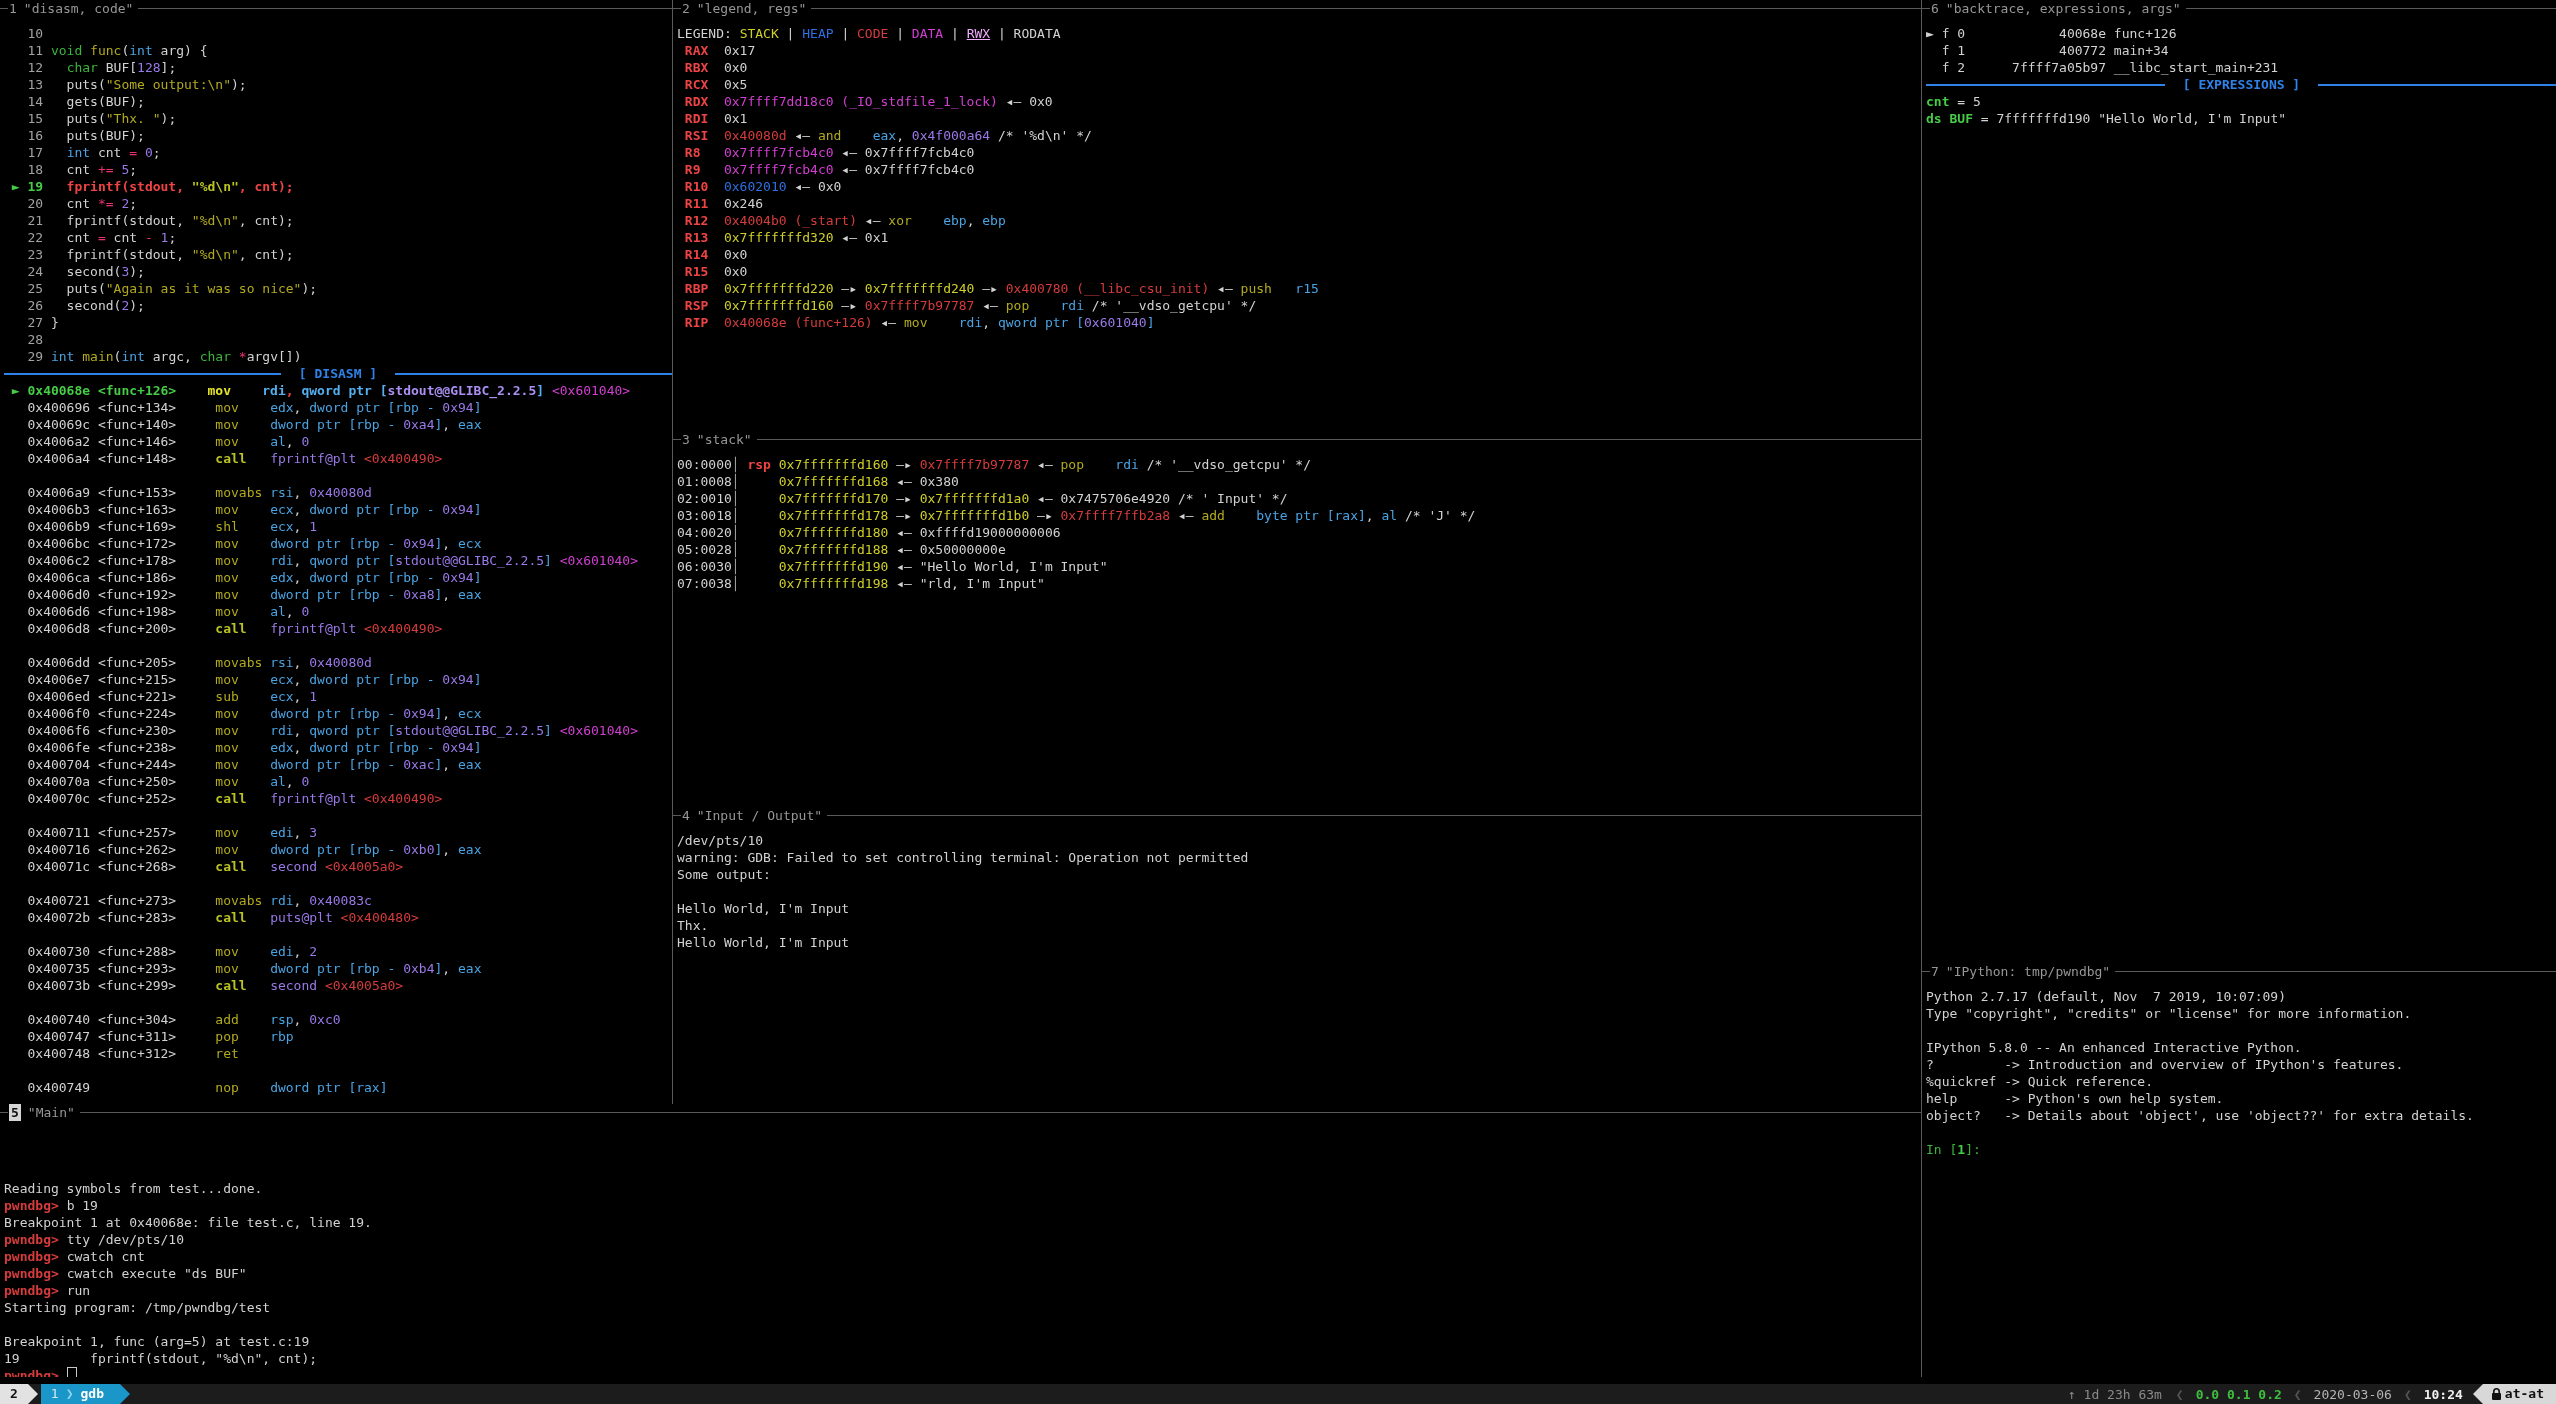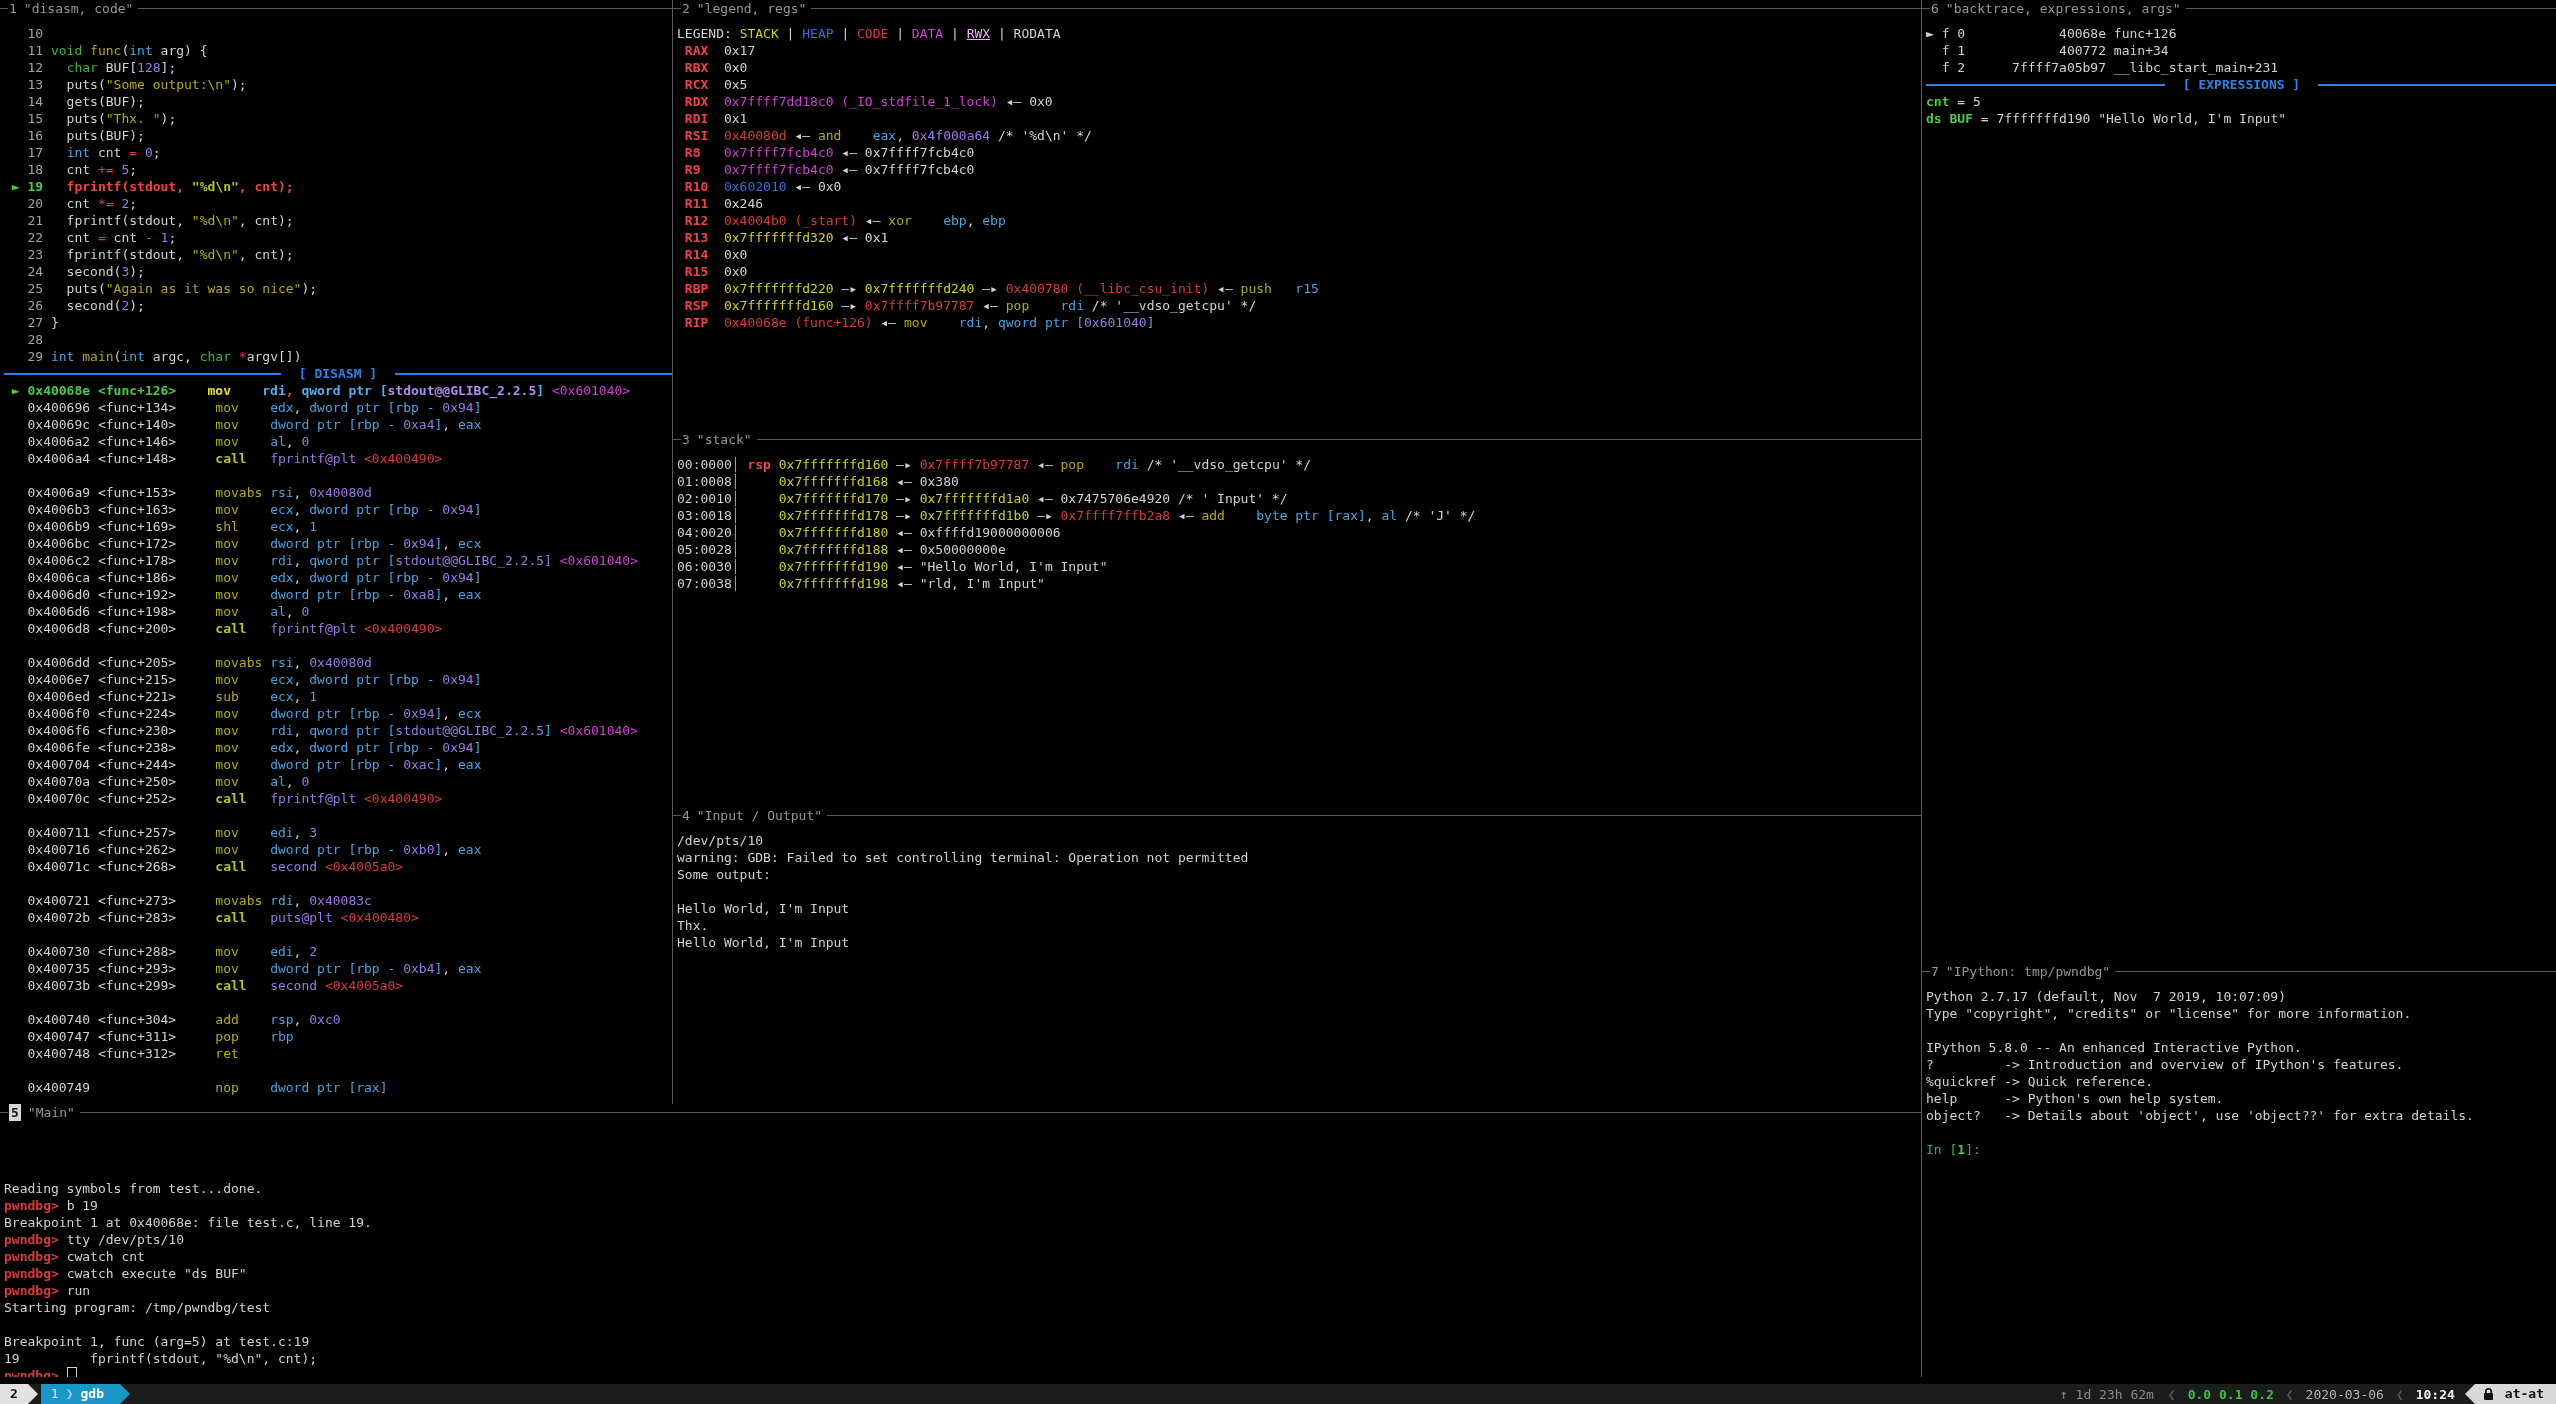--- a/index.html
+++ b/index.html
@@ -48,21 +48,21 @@
   .tri{width:0;height:0;border-top:10px solid transparent;border-bottom:10px solid transparent;}
   .tri-white{border-left:10px solid #e2e2e2;}
   .tri-blue{border-left:10px solid #1a96c8;}
   .tri-lw{width:0;height:0;border-top:10px solid transparent;border-bottom:10px solid transparent;border-right:10px solid #d8d8d8;}
   .sb-right{margin-left:auto;display:flex;align-items:center;height:20px;}
   .sb-dim{color:#8a8a8a;margin:0 8px;}
   .sb-sep2{color:#555;margin:0 6px;}
   .sb-green{color:#3fbf3f;font-weight:bold;margin:0 6px;}
   .sb-lite{color:#b4b4b4;margin:0 6px;}
   .sb-time{color:#efefef;margin:0 10px 0 6px;}
-  .seg-host{background:#d8d8d8;color:#111;font-weight:bold;padding:0 12px 0 8px;gap:11px;}
+  .seg-host{background:#d8d8d8;color:#111;font-weight:bold;padding:0 12px 0 8px;gap:3px;}
 </style>
 </head>
 <body>
 
 <div class="screen">
 
   <div class="pane" id="p1">
     <div class="ph">
       <i class="phl phl-l"></i>
       <span class="phn">1</span>
@@ -137,21 +137,21 @@
       <span class="seg seg-win">2</span>
       <i class="tri tri-white"></i>
       <span class="seg seg-blue">
           <span>1</span>
           <span class="chev">❯</span>
           <b>gdb</b>
         </span>
       <i class="tri tri-blue"></i>
     </div>
     <div class="sb-right">
-      <span class="sb-dim">↑  1d 23h 62m</span>
+      <span class="sb-dim">↑  1d 23h 63m</span>
       <span class="sb-sep2">❮</span>
       <span class="sb-green">0.0 0.1 0.2</span>
       <span class="sb-sep2">❮</span>
       <span class="sb-lite">2020-03-06</span>
       <span class="sb-sep2">❮</span>
       <b class="sb-time">10:24</b>
       <i class="tri-lw"></i>
       <span class="seg seg-host">
           <svg width="11" height="13" viewBox="0 0 11 13">
             <path d="M2 5 V3.5 a3.5 3.5 0 0 1 7 0 V5 h-1.6 V3.5 a1.9 1.9 0 0 0 -3.8 0 V5 Z" fill="#111"></path>

